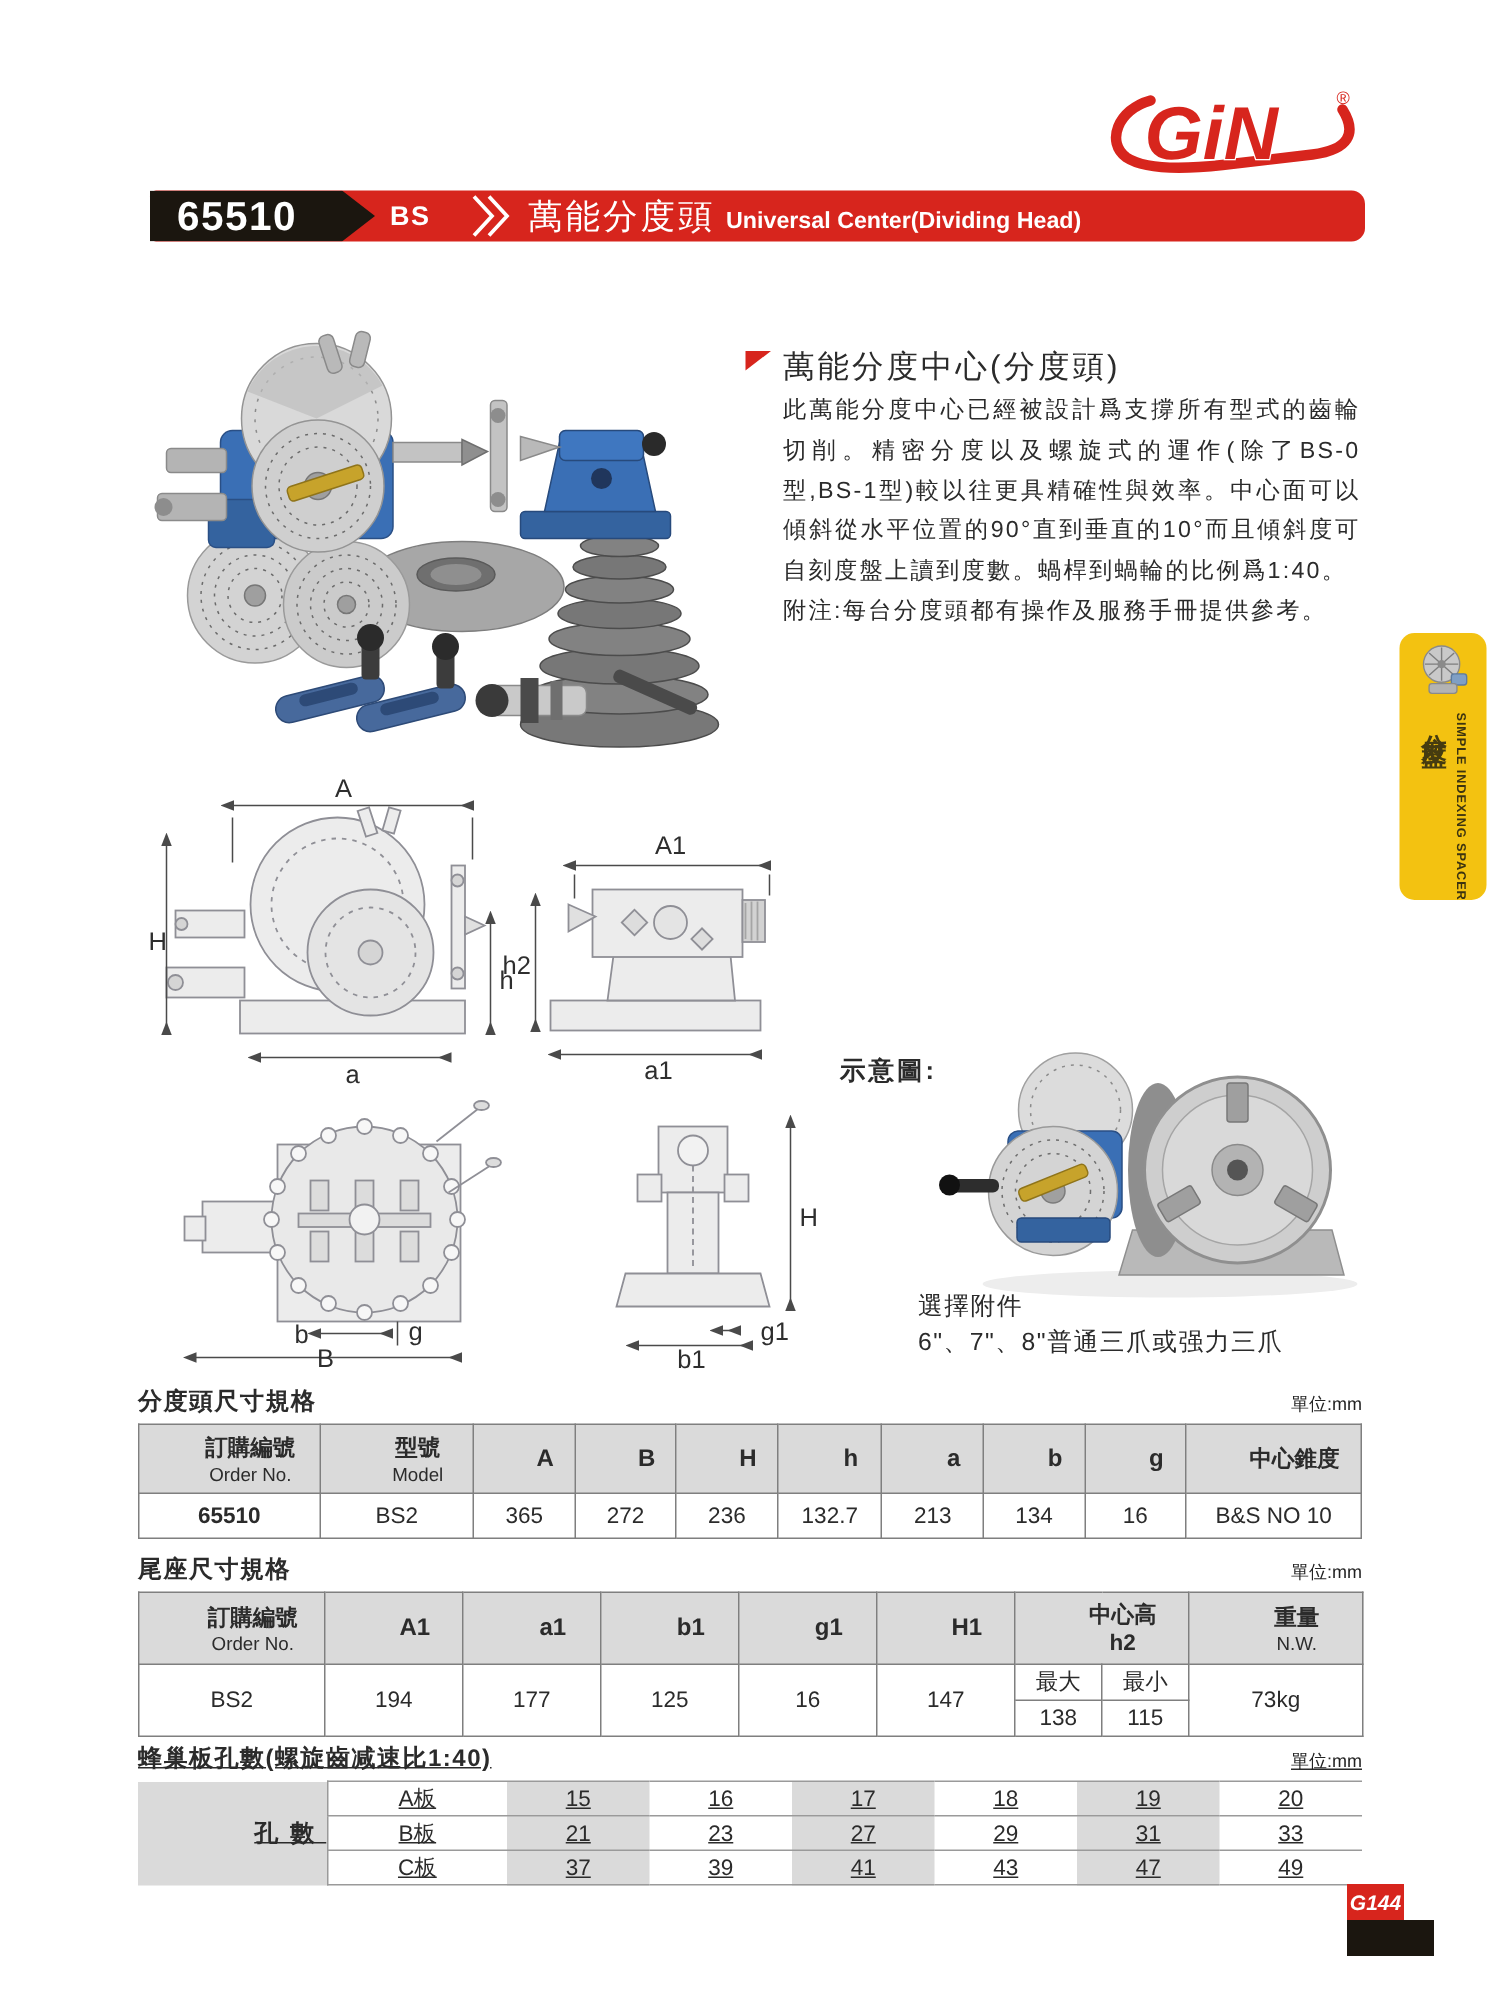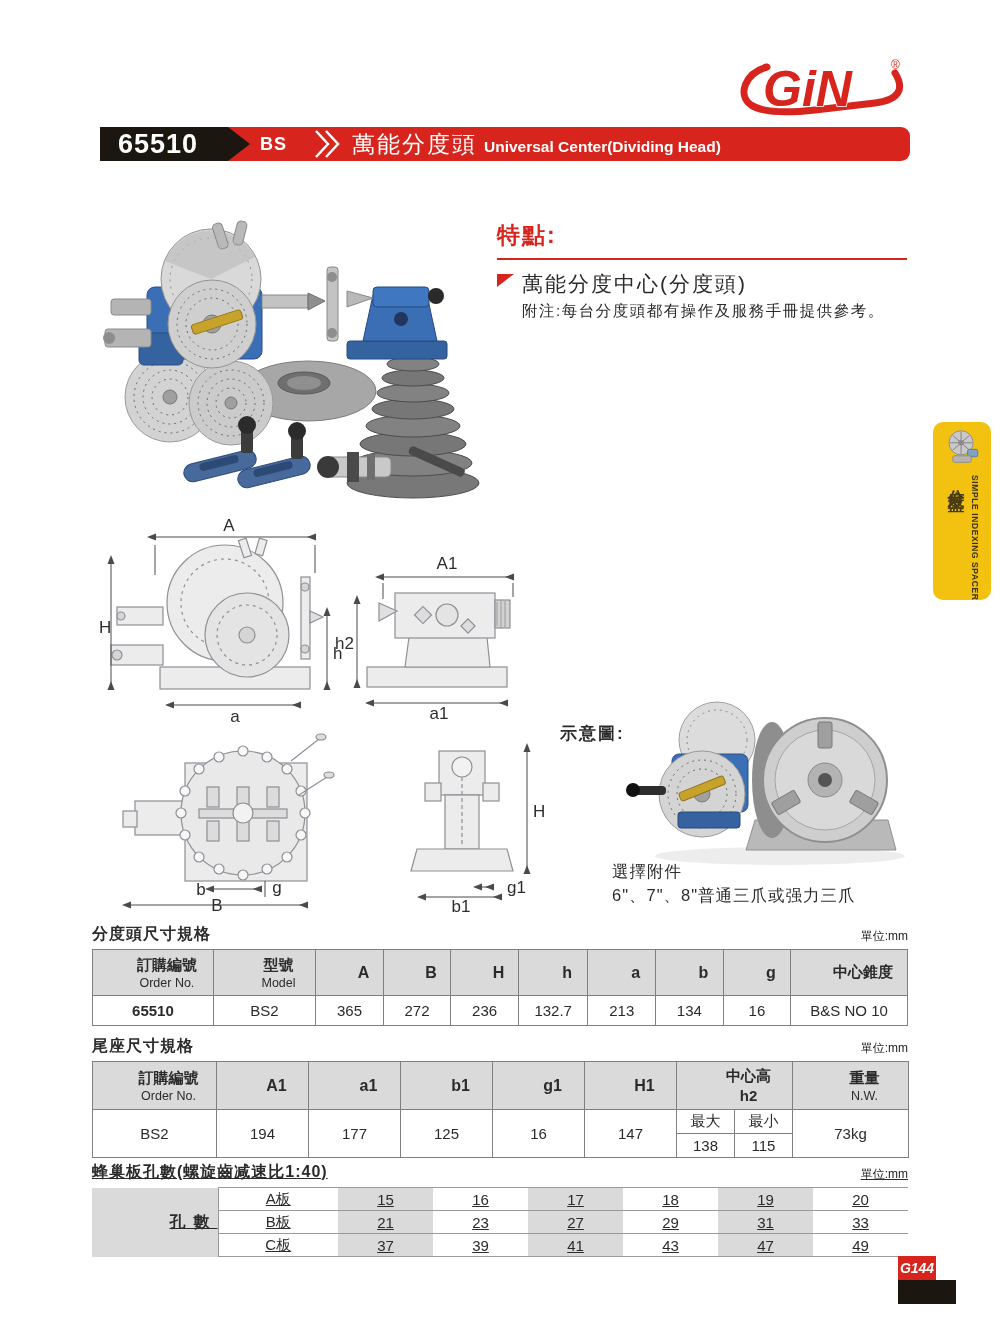--- a/index.html
+++ b/index.html
@@ -58,21 +58,21 @@
     letter-spacing:1.5px; margin-top:3px;
   }
   .feat-note {
     font-size:15.5px; line-height:1.73; letter-spacing:1.5px;
     padding-left:3.1em; text-indent:-3.1em; text-align:justify;
   }
 
   
   .main-photo { left:95px; top:195px; }
   .drawings  { left:95px; top:515px; }
-  .schem-label { left:560px; top:722px; font-size:17px; font-weight:bold; letter-spacing:2px; }
+  .schem-label { left:560px; top:702px; font-size:17px; font-weight:bold; letter-spacing:2px; }
   .schem-photo { left:620px; top:688px; }
   .accessory { left:612px; top:860px; font-size:16.5px; line-height:1.45; letter-spacing:1px; }
 
   
   .side-tab {
     left:933px; top:422px; width:58px; height:178px;
     background:#f3c211; border-radius:10px;
     display:flex; flex-direction:column; align-items:center; padding-top:5px;
     box-sizing:border-box;
   }
@@ -235,25 +235,25 @@
     <rect x="252" y="257" width="12" height="30" fill="#4a4a4a"></rect>
     <rect x="272" y="259" width="8" height="26" fill="#6f6f6f"></rect>
     <circle cx="233" cy="272" r="11" fill="#3a3a3a"></circle>
   </g>
 
   <rect x="312" y="262" width="60" height="9" rx="4" fill="#4a4a4a" transform="rotate(24 342 266)"></rect>
 </svg>
 </div>
 
 <div class="abs features">
-  <h2 class="feat-heading">特點:</h2>
   <div class="feat-block">
     <div class="feat-tri"></div>
     <div class="feat-text">
       <div class="feat-title">萬能分度中心(分度頭)</div>
+      <div class="feat-body">此萬能分度中心已經被設計爲支撐所有型式的齒輪切削。精密分度以及螺旋式的運作(除了BS-0型,BS-1型)較以往更具精確性與效率。中心面可以傾斜從水平位置的90°直到垂直的10°而且傾斜度可自刻度盤上讀到度數。蝸桿到蝸輪的比例爲1:40。</div>
       <div class="feat-note">附注:每台分度頭都有操作及服務手冊提供參考。</div>
     </div>
   </div>
 </div>
 
 <div class="abs drawings">
 <svg width="450" height="400" viewBox="0 0 450 400">
   <defs>
     <marker id="ar" markerWidth="10" markerHeight="8" refX="8" refY="4" orient="auto">
       <polygon points="0,4 9,0.5 9,7.5" fill="#4a4a4a"></polygon>

